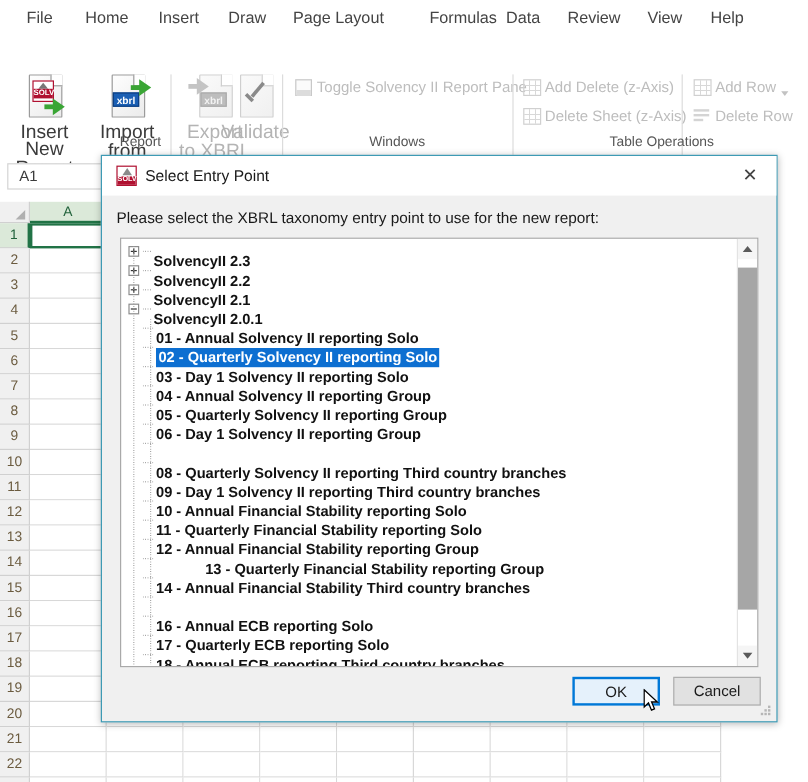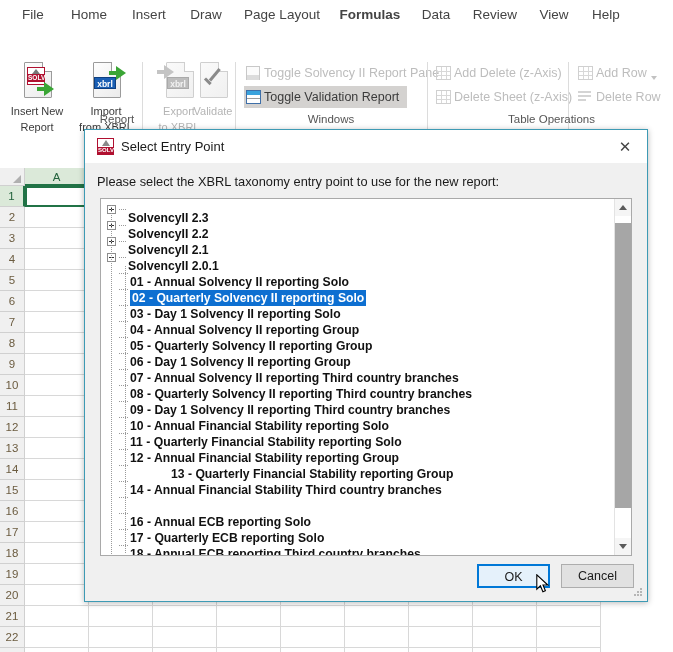--- a/index.html
+++ b/index.html
@@ -20,21 +20,21 @@
     cursor:default; white-space:nowrap;
   }
   .ribbon-body { position:absolute; left:0; top:30px; width:673px; height:98px; background:#ffffff; }
   .grp-sep { position:absolute; top:32px; width:1px; height:68px; background:#dcdcdc; }
   .grp-label {
     position:absolute; height:14px; line-height:14px; font-size:11.5px;
     color:#555555; text-align:center; white-space:nowrap;
   }
 
   .bigbtn { position:absolute; width:66px; top:32px; text-align:center; cursor:default; }
-  .bigbtn .lbl { font-size:11px; color:#3b3b3b; line-height:14px; margin-top:2px; }
+  .bigbtn .lbl { font-size:16px; color:#3b3b3b; line-height:14px; margin-top:2px; }
   .bigbtn.disabled .lbl { color:#b4b4b4; }
 
   .docicon { position:relative; width:38px; height:40px; margin:0 auto; }
   .docpage {
     position:absolute; left:6px; top:0; width:26px; height:34px;
     background:linear-gradient(135deg,#fefefe 0%,#ebebeb 100%);
     border:1px solid #9b9b9b; border-radius:1px;
     box-shadow:0 0 0 0 transparent;
   }
   .docpage.dim { background:linear-gradient(135deg,#fafafa 0%,#f0f0f0 100%); border-color:#cfcfcf; }
@@ -200,21 +200,21 @@
 
 <div id="root">
 
   <div class="ribbon">
     <div class="tabbar" id="tabbar">
         <div class="tab" style="left: 12px; width: 42px;">File</div>
         <div class="tab" style="left: 62px; width: 54px;">Home</div>
         <div class="tab" style="left: 124px; width: 50px;">Insert</div>
         <div class="tab" style="left: 182px; width: 48px;">Draw</div>
         <div class="tab" style="left: 238px; width: 88px;">Page Layout</div>
-        <div class="tab" style="left: 334px; width: 72px; font-weight: bold;">Formulas</div>
+        <div class="tab" style="left: 350px; width: 72px;">Formulas</div>
         <div class="tab" style="left: 414px; width: 44px;">Data</div>
         <div class="tab" style="left: 466px; width: 58px;">Review</div>
         <div class="tab" style="left: 532px; width: 44px;">View</div>
         <div class="tab" style="left: 584px; width: 44px;">Help</div>
       </div>
     <div class="ribbon-body">
 
       <div class="bigbtn" style="left:4px;">
         <div class="docicon">
           <div class="docpage">
@@ -268,24 +268,20 @@
         </div>
         <div class="lbl">Validate</div>
       </div>
 
       <div class="grp-sep" style="left:235px;"></div>
 
       <div class="smallbtn disabled" style="left:244px; top:32px;">
         <span class="ico-pane"></span>
         <span>Toggle Solvency II Report Pane</span>
       </div>
-      <div class="smallbtn active" style="left:244px; top:56px; padding-right:8px;">
-        <span class="ico-val"></span>
-        <span>Toggle Validation Report</span>
-      </div>
 
       <div class="grp-sep" style="left:427px;"></div>
 
       <div class="smallbtn disabled" style="left:434px; top:32px;">
         <span class="ico-sheet"></span>
         <span>Add Delete (z-Axis)</span>
       </div>
       <div class="smallbtn disabled" style="left:434px; top:56px;">
         <span class="ico-sheet"></span>
         <span>Delete Sheet (z-Axis)</span>
@@ -309,20 +305,21 @@
       </div>
 
       <div id="grouplabels">
           <div class="grp-label" style="left: 0px; width: 234px; top: 82px;">Report</div>
           <div class="grp-label" style="left: 238px; width: 186px; top: 82px;">Windows</div>
           <div class="grp-label" style="left: 430px; width: 243px; top: 82px;">Table Operations</div>
         </div>
     </div>
   </div>
 
+  <div class="namebox" title="Name Box">A1</div>
 
   <div class="sheet">
     <div class="corner"></div>
     <div class="colhdr-row" id="colhdrs">
         <div class="colhdr sel" style="left: 0px; width: 64px;">A</div>
         <div class="colhdr" style="left: 64px; width: 64px;">B</div>
         <div class="colhdr" style="left: 128px; width: 64px;">C</div>
         <div class="colhdr" style="left: 192px; width: 64px;">D</div>
         <div class="colhdr" style="left: 256px; width: 64px;">E</div>
         <div class="colhdr" style="left: 320px; width: 64px;">F</div>
@@ -620,21 +617,20 @@
           <div class="tnode">
             <span class="tdots" style="left: 18px; width: 9px;"></span>
             <span class="tlabel" style="left: 29px;">05 - Quarterly Solvency II reporting Group</span>
           </div>
           <div class="tnode">
             <span class="tdots" style="left: 18px; width: 9px;"></span>
             <span class="tlabel" style="left: 29px;">06 - Day 1 Solvency II reporting Group</span>
           </div>
           <div class="tnode">
             <span class="tdots" style="left: 18px; width: 9px;"></span>
-            <span class="tlabel" style="left: 29px;">07 - Annual Solvency II reporting Third country branches</span>
           </div>
           <div class="tnode">
             <span class="tdots" style="left: 18px; width: 9px;"></span>
             <span class="tlabel" style="left: 29px;">08 - Quarterly Solvency II reporting Third country branches</span>
           </div>
           <div class="tnode">
             <span class="tdots" style="left: 18px; width: 9px;"></span>
             <span class="tlabel" style="left: 29px;">09 - Day 1 Solvency II reporting Third country branches</span>
           </div>
           <div class="tnode">

